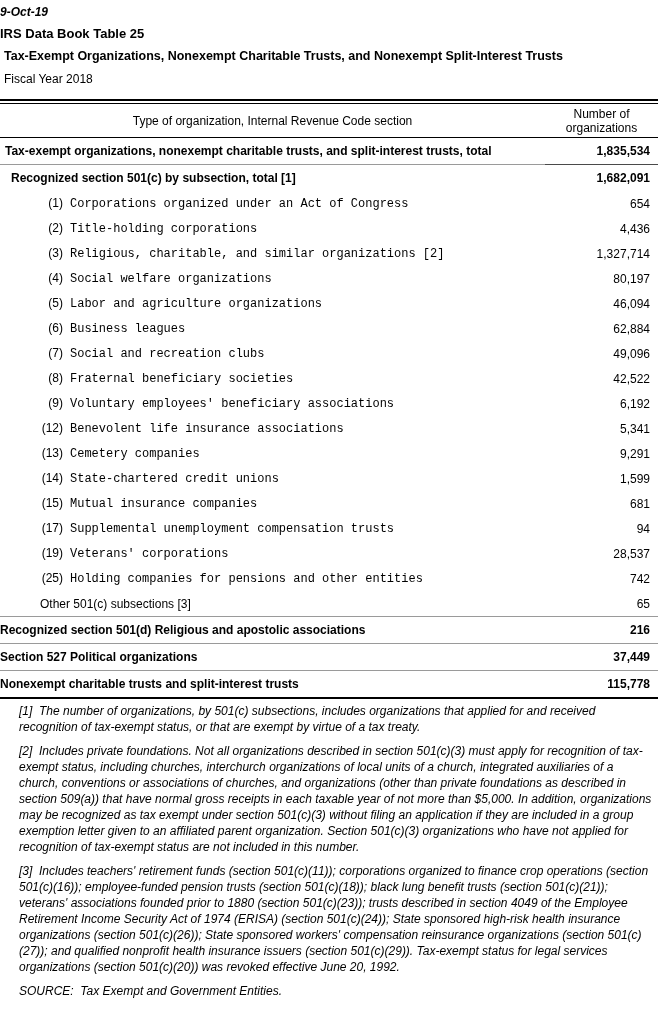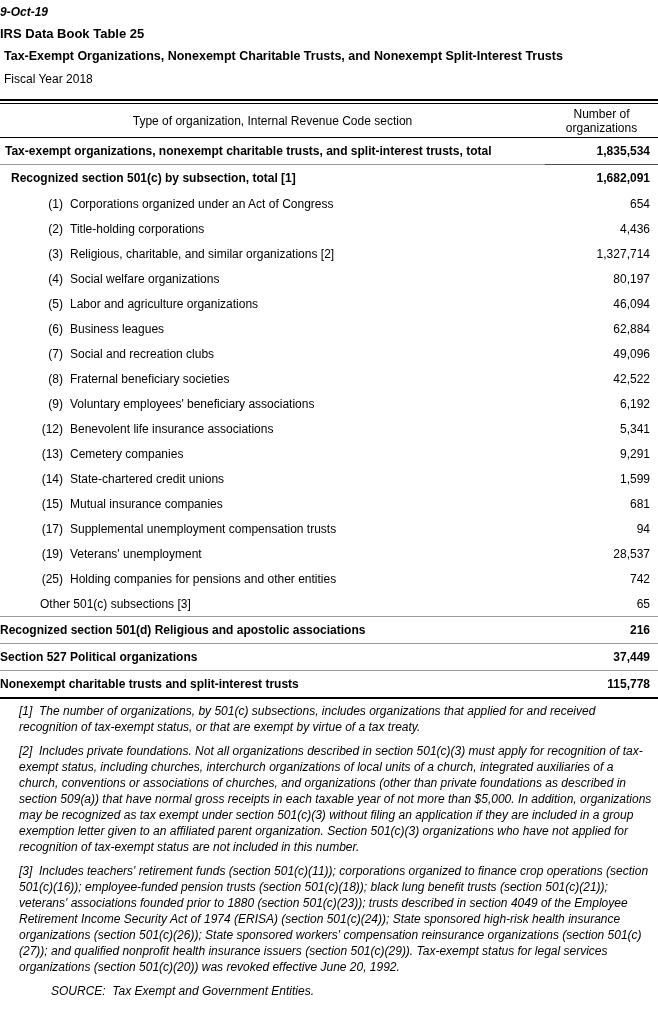--- a/index.html
+++ b/index.html
@@ -27,32 +27,32 @@
   .r-item td, .r-other td { height:25px; }
   .r-total td, .r-sec td, .r-501d td, .r-527 td, .r-nonexempt td { height:26px; font-weight:bold; }
 
   .r-total .lbl { padding-left:5px; }
   .r-sec .lbl { padding-left:11px; }
   .r-item .lbl { padding-left:40px; }
   .r-other .lbl { padding-left:40px; }
   .r-501d .lbl, .r-527 .lbl, .r-nonexempt .lbl { }
 
   .num { display:inline-block; width:23px; text-align:right; }
-  .itm { margin-left:7px; }
+  .itm { margin-left:7px;font-family:Liberation Mono, monospace; }
 
   .r-total td { border-bottom:1px solid #9a9a9a; }
   .r-total td.val { border-bottom-color:#4a4a4a; }
   .r-other td { border-bottom:1px solid #9a9a9a; }
   .r-501d td, .r-527 td { border-bottom:1px solid #9a9a9a; }
   .r-nonexempt td { border-bottom:2px solid #000; }
 
   .notes { padding:0 5px 0 19px;font-style:italic; }
   .note { margin-top:8px; line-height:16px; white-space:pre-wrap; }
   .note-first { margin-top:4px; }
-  .source { margin-top:9px; white-space:pre-wrap;margin-left:32px; }
+  .source { margin-top:9px; white-space:pre-wrap; }
 </style>
 </head>
 <body>
 
 <div class="hdr-block">
   <div class="date">9-Oct-19</div>
   <div class="title">IRS Data Book Table 25</div>
   <div class="subtitle">Tax-Exempt Organizations, Nonexempt Charitable Trusts, and Nonexempt Split-Interest Trusts</div>
   <div class="fiscal">Fiscal Year 2018</div>
 </div>
@@ -129,21 +129,21 @@
     </tr>
     <tr class="r-item">
       <td class="lbl"><span class="num">(15)</span><span class="itm">Mutual insurance companies</span></td>
       <td class="val">681</td>
     </tr>
     <tr class="r-item">
       <td class="lbl"><span class="num">(17)</span><span class="itm">Supplemental unemployment compensation trusts</span></td>
       <td class="val">94</td>
     </tr>
     <tr class="r-item">
-      <td class="lbl"><span class="num">(19)</span><span class="itm">Veterans' unemployment</span></td>
+      <td class="lbl"><span class="num">(19)</span><span class="itm">Veterans' corporations</span></td>
       <td class="val">28,537</td>
     </tr>
     <tr class="r-item">
       <td class="lbl"><span class="num">(25)</span><span class="itm">Holding companies for pensions and other entities</span></td>
       <td class="val">742</td>
     </tr>
     <tr class="r-other">
       <td class="lbl">Other 501(c) subsections [3]</td>
       <td class="val">65</td>
     </tr>

